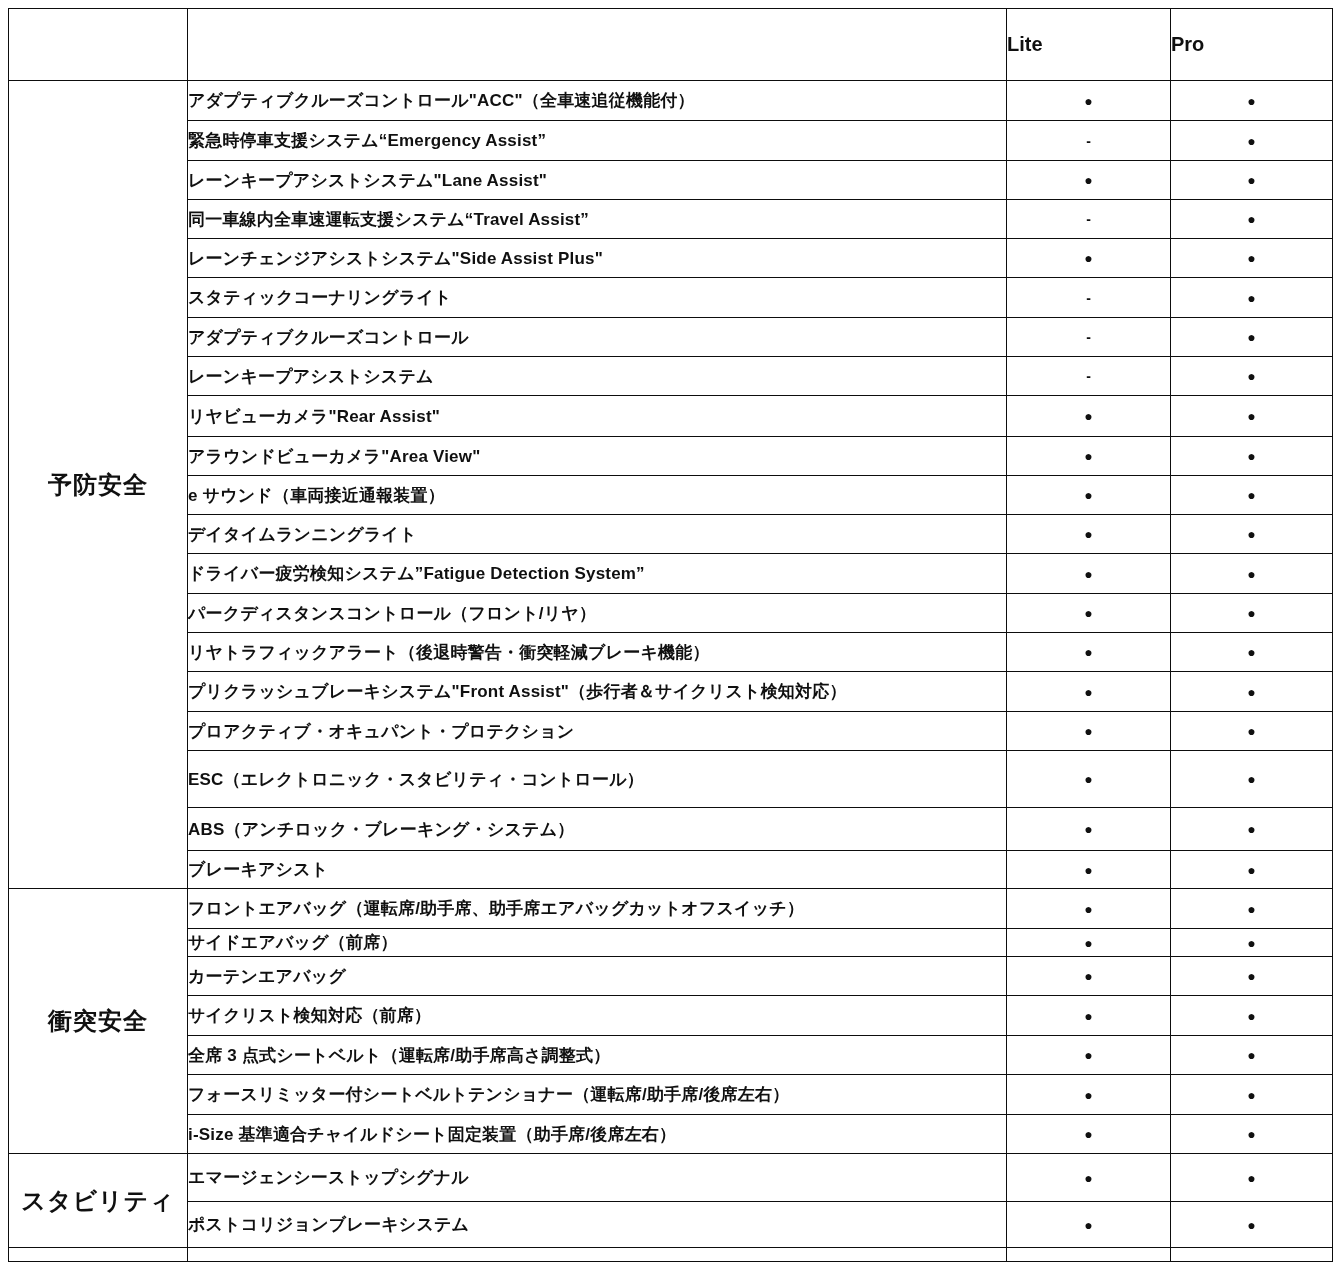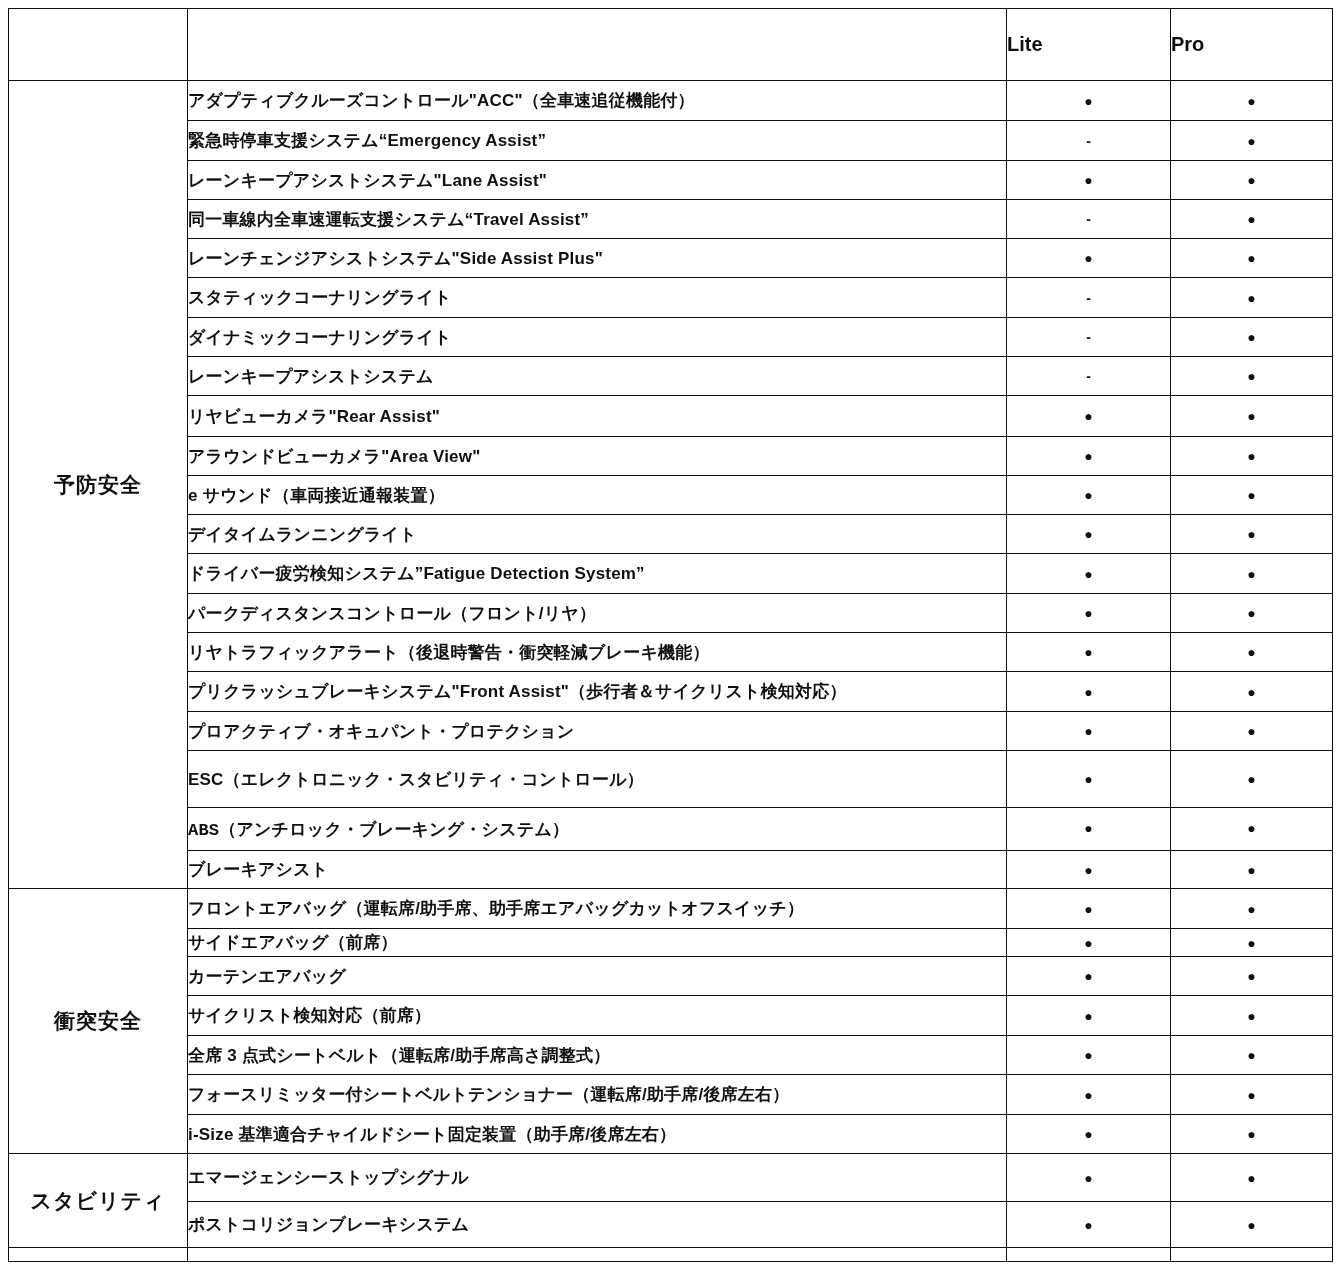--- a/index.html
+++ b/index.html
@@ -33,21 +33,21 @@
   col.c-lite    { width: 164px; }
   col.c-pro     { width: 162px; }
 
   th.colhead {
     font-size: 20px;
     font-weight: 700;
     text-align: left;
     color: #101010;
   }
   td.group {
-    font-size: 21px;
+    font-size: 24px;
     font-weight: 600;
     text-align: center;
     letter-spacing: 1px;
   }
   td.feature {
     font-size: 17px;
     font-weight: 600;
     text-align: left;
     padding-left: 15px;
     padding-right: 6px;
@@ -104,21 +104,21 @@
     <td class="feature">レーンチェンジアシストシステム"Side Assist Plus"</td>
     <td class="mark">●</td>
     <td class="mark">●</td>
   </tr>
   <tr style="height:40px;">
     <td class="feature">スタティックコーナリングライト</td>
     <td class="mark">-</td>
     <td class="mark">●</td>
   </tr>
   <tr style="height:39px;">
-    <td class="feature">ダイナミックコーナリングライト</td>
+    <td class="feature">アダプティブクルーズコントロール</td>
     <td class="mark">-</td>
     <td class="mark">●</td>
   </tr>
   <tr style="height:39px;">
     <td class="feature">レーンキープアシストシステム</td>
     <td class="mark">-</td>
     <td class="mark">●</td>
   </tr>
   <tr style="height:41px;">
     <td class="feature">リヤビューカメラ"Rear Assist"</td>
@@ -163,21 +163,21 @@
   <tr style="height:39px;">
     <td class="feature">プロアクティブ・オキュパント・プロテクション</td>
     <td class="mark">●</td>
     <td class="mark">●</td>
   </tr>
   <tr style="height:57px;">
     <td class="feature">ESC（エレクトロニック・スタビリティ・コントロール）</td>
     <td class="mark">●</td>
     <td class="mark">●</td>
   </tr>
-  <tr style="height:43px;font-family:Liberation Mono, monospace;">
+  <tr style="height:43px;">
     <td class="feature">ABS（アンチロック・ブレーキング・システム）</td>
     <td class="mark">●</td>
     <td class="mark">●</td>
   </tr>
   <tr style="height:38px;">
     <td class="feature">ブレーキアシスト</td>
     <td class="mark">●</td>
     <td class="mark">●</td>
   </tr>
 

